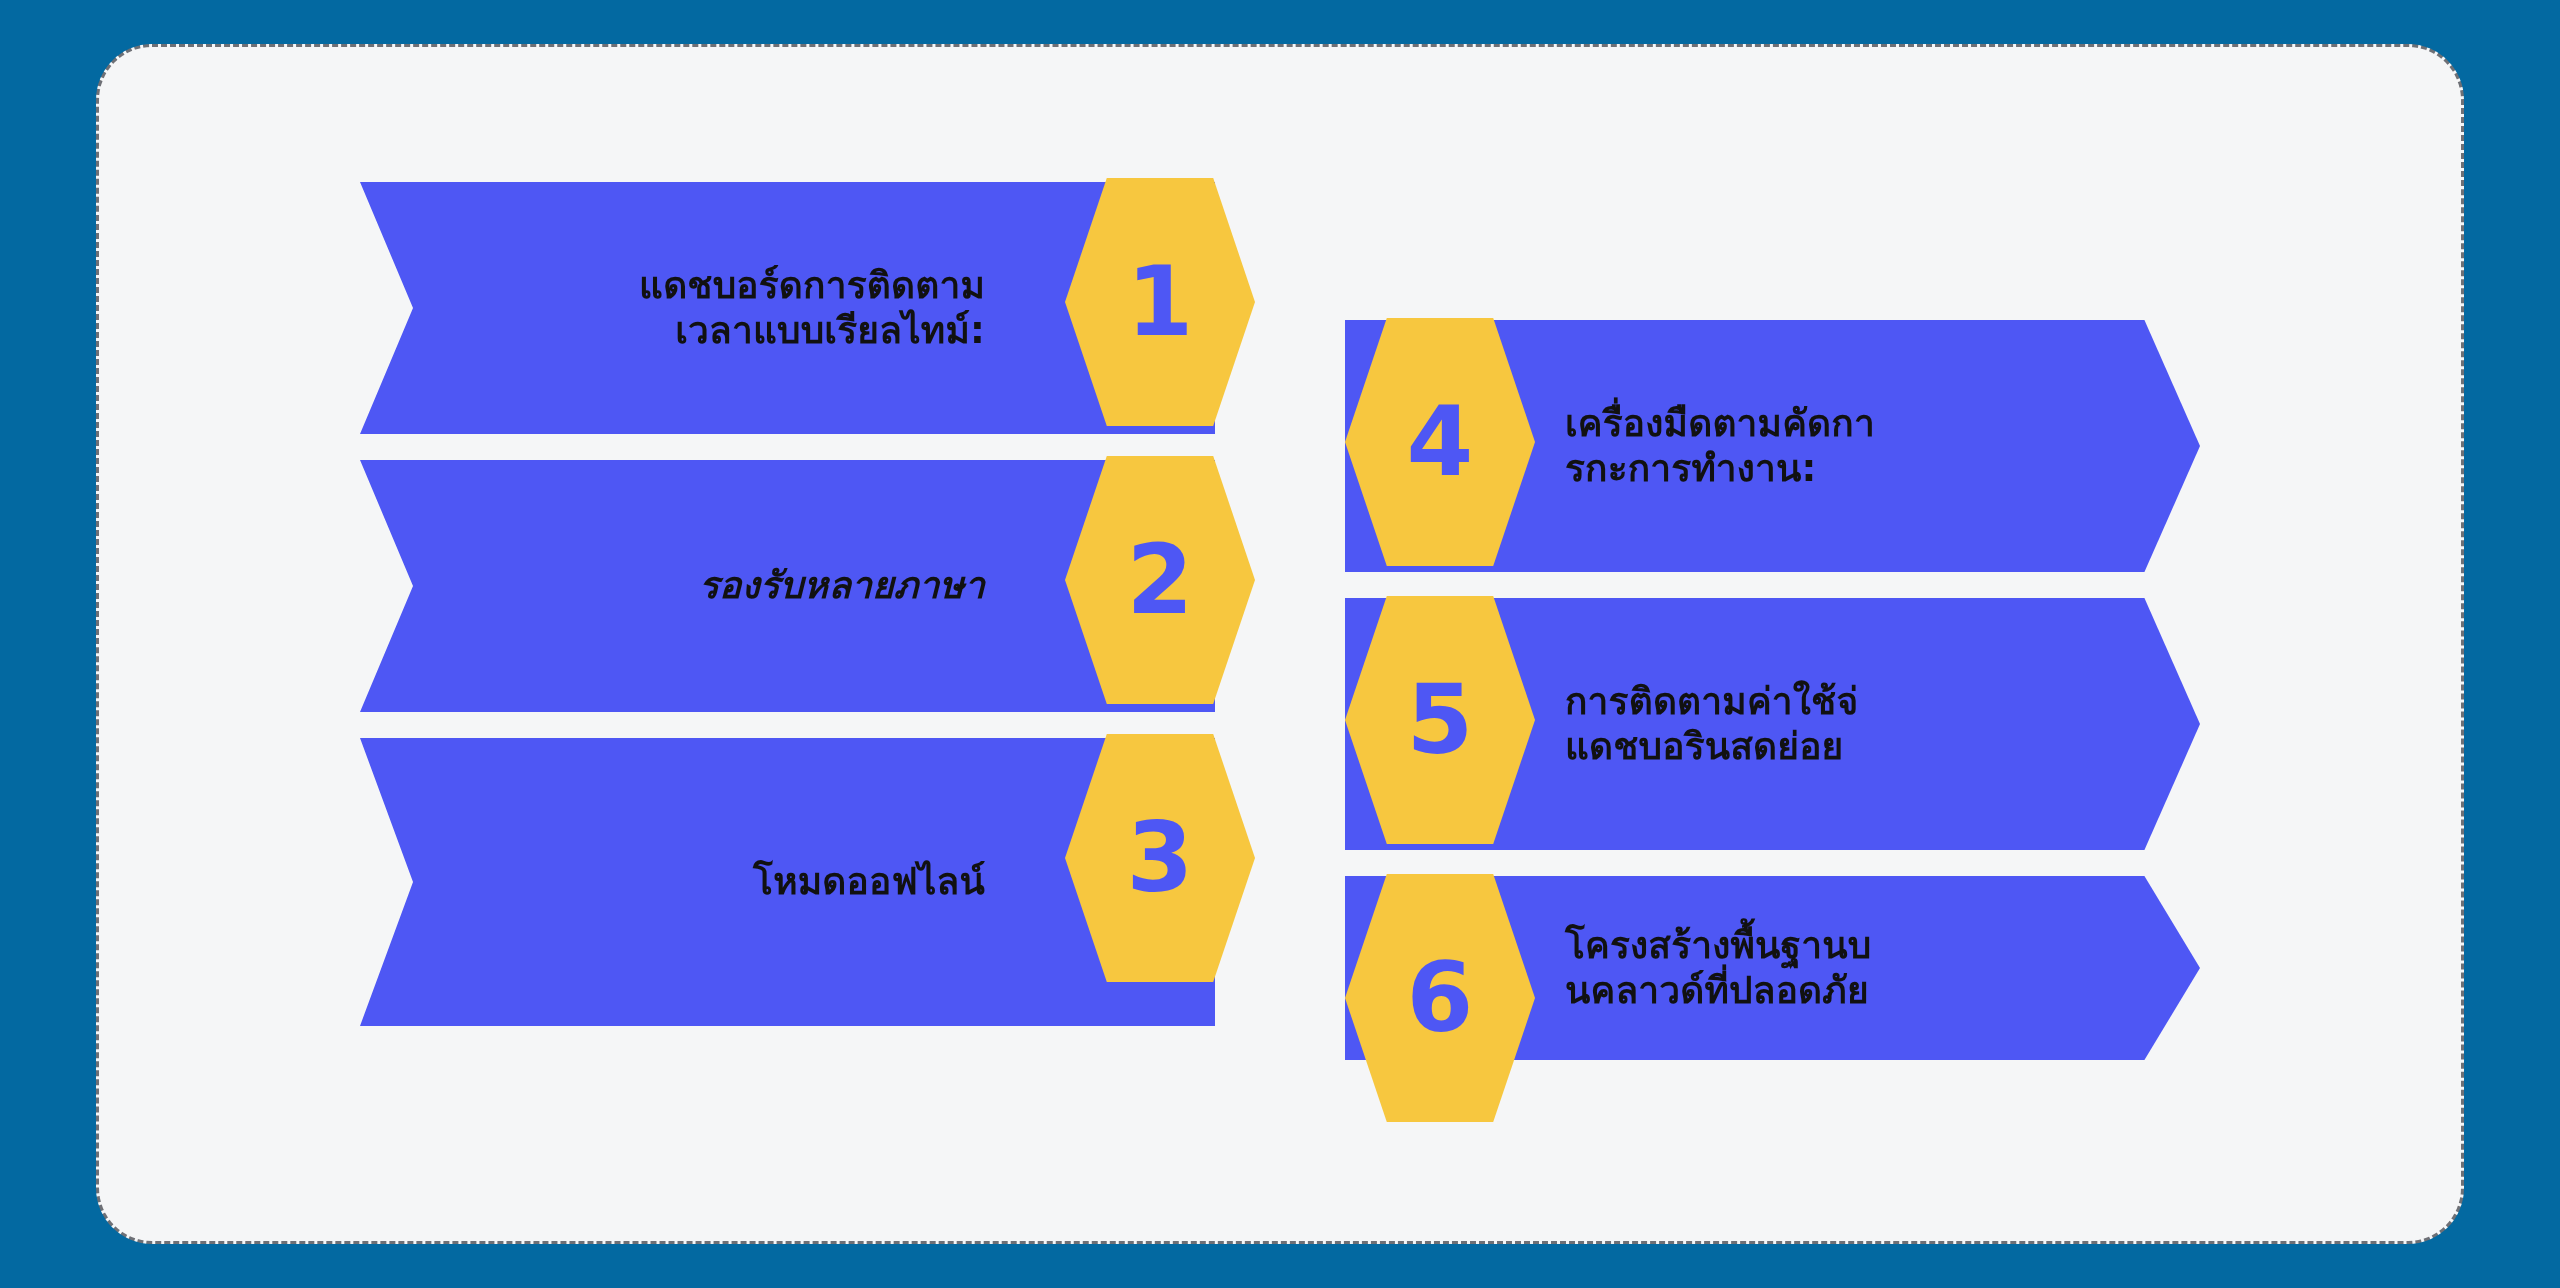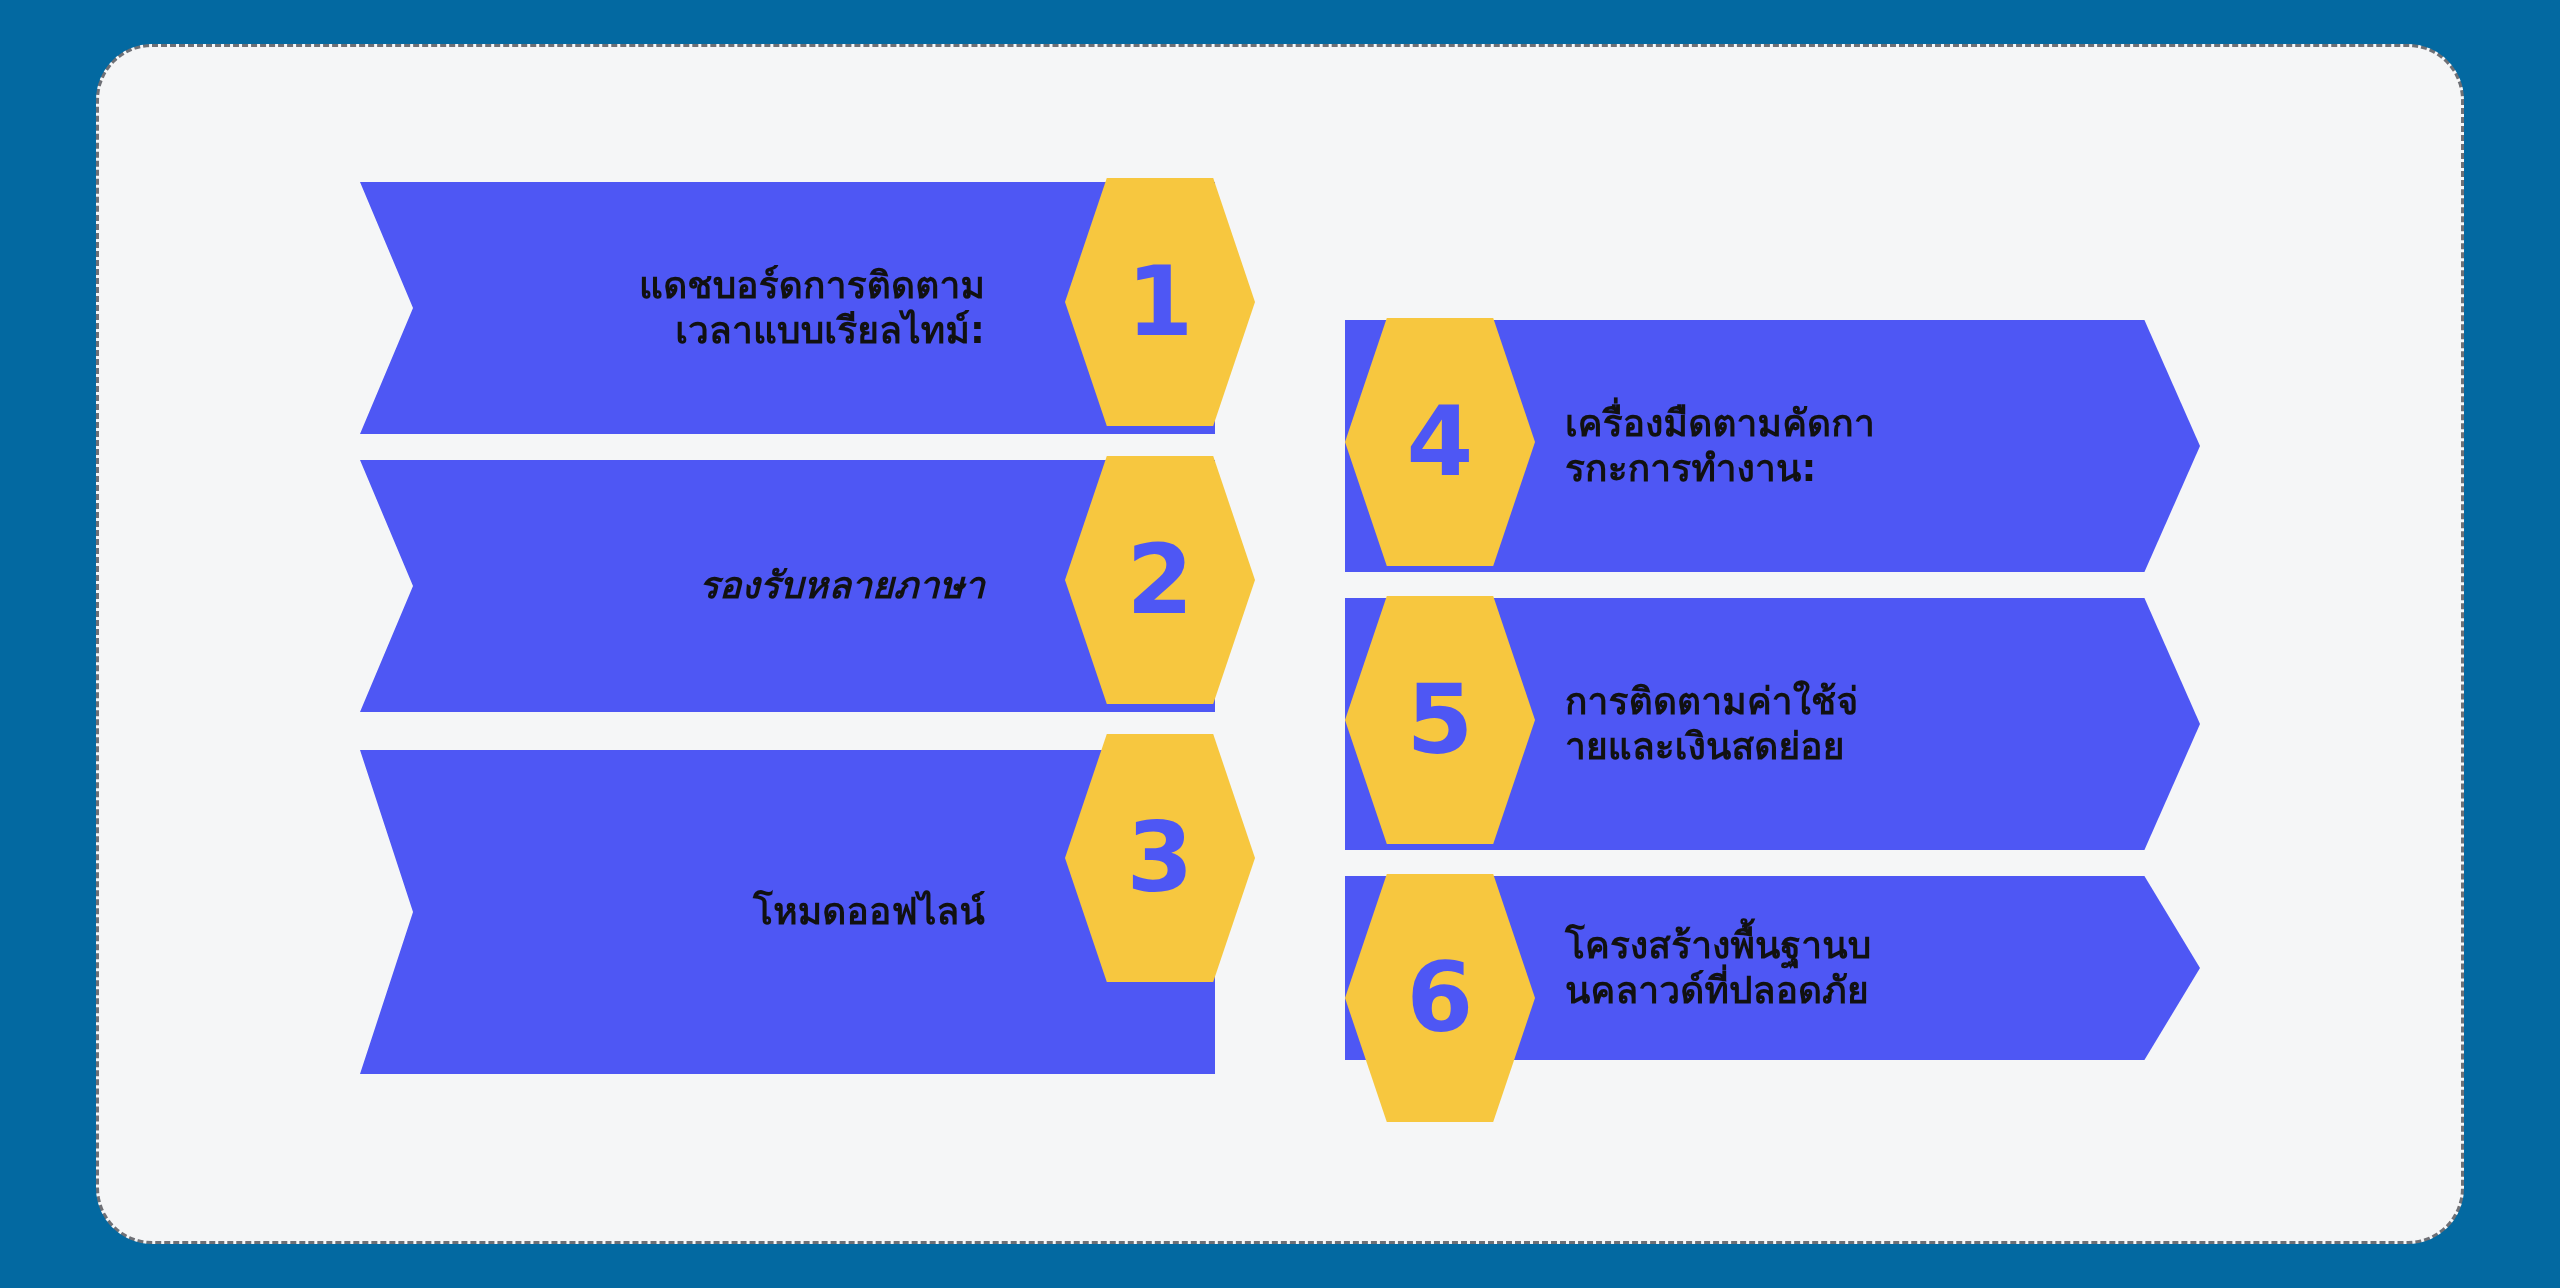--- a/index.html
+++ b/index.html
@@ -114,32 +114,32 @@
 
     <div class="bar bar-left" style="left:360px; top:182px; width:855px; height:252px;">
       <div class="bar-label">แดชบอร์ดการติดตาม
 เวลาแบบเรียลไทม์:</div>
     </div>
 
     <div class="bar bar-left" style="left:360px; top:460px; width:855px; height:252px;font-style:italic;">
       <div class="bar-label">รองรับหลายภาษา</div>
     </div>
 
-    <div class="bar bar-left" style="left:360px; top:738px; width:855px; height:324px;margin-top:12px;">
+    <div class="bar bar-left" style="left:360px; top:738px; width:855px; height:288px;">
       <div class="bar-label">โหมดออฟไลน์</div>
     </div>
 
     <div class="bar bar-right" style="left:1345px; top:320px; width:855px; height:252px;">
       <div class="bar-label">เครื่องมืดตามคัดกา
 รกะการทำงาน:</div>
     </div>
 
     <div class="bar bar-right" style="left:1345px; top:598px; width:855px; height:252px;">
       <div class="bar-label">การติดตามค่าใช้จ่
-ายและเงินสดย่อย</div>
+แดชบอรินสดย่อย</div>
     </div>
 
     <div class="bar bar-right" style="left:1345px; top:876px; width:855px; height:184px;">
       <div class="bar-label">โครงสร้างพื้นฐานบ
 นคลาวด์ที่ปลอดภัย</div>
     </div>
 
     <div class="hex hex-pointy" style="left:1065px; top:178px;">
       <span class="hex-number">1</span>
     </div>

